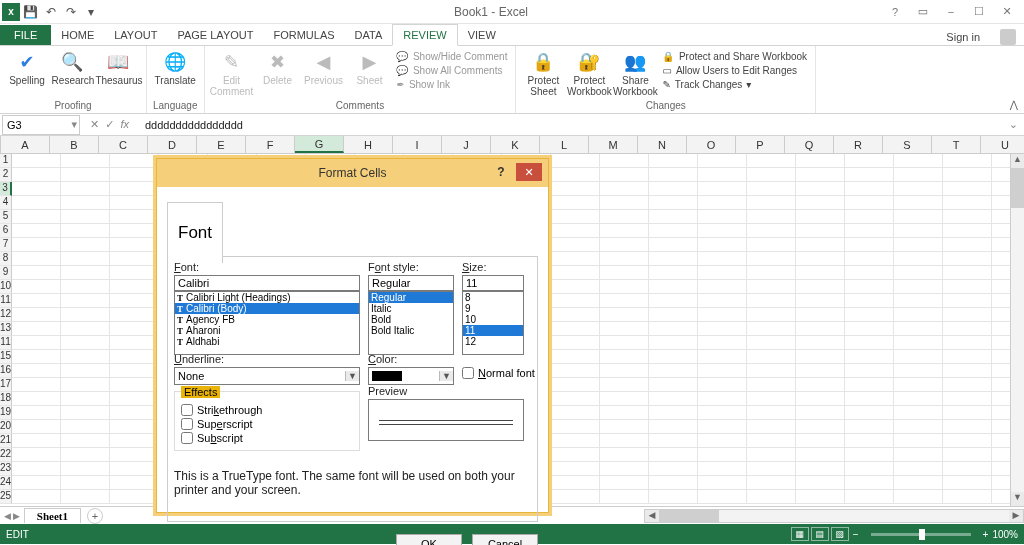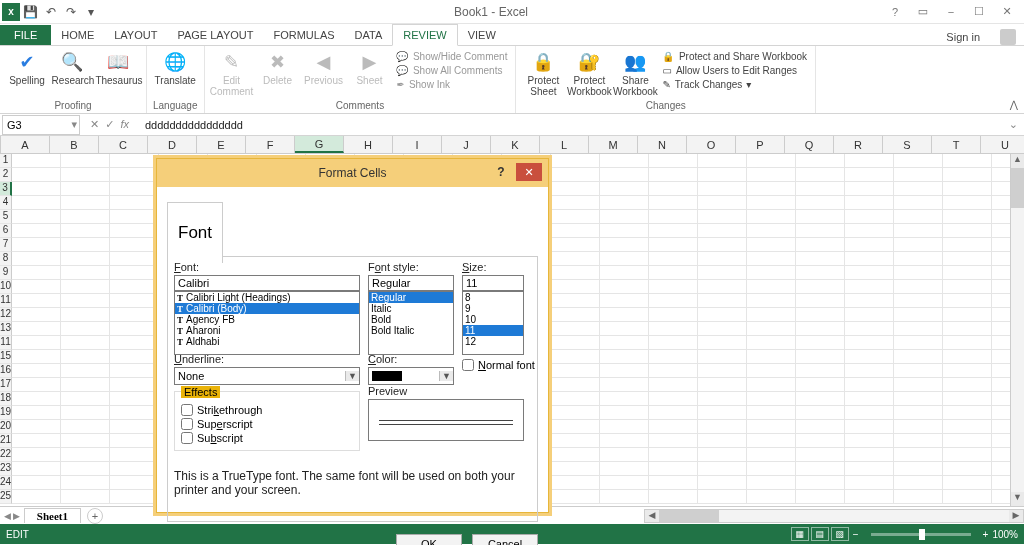--- a/index.html
+++ b/index.html
@@ -985,21 +985,21 @@
       </div>
 
       <div class="fcol" style="left:200px; top:96px; width:86px">
         <span class="flabel"><u>C</u>olor:</span>
         <div class="fsel">
             <span style="width:30px;height:10px;background:#000;display:inline-block"></span>
             <span class="dd">▼</span>
           </div>
       </div>
 
-      <div class="fcol" style="left:294px; top:102px; width:80px">
+      <div class="fcol" style="left:294px; top:110px; width:80px">
         <label class="chk" style="margin-top:0">
             <input type="checkbox" style="">
             <span><u>N</u>ormal font</span>
           </label>
       </div>
 
       <div class="fcol" style="left:6px; top:130px; width:186px">
         <div class="fieldset">
           <span class="leg">Effects</span>
           <label class="chk">

